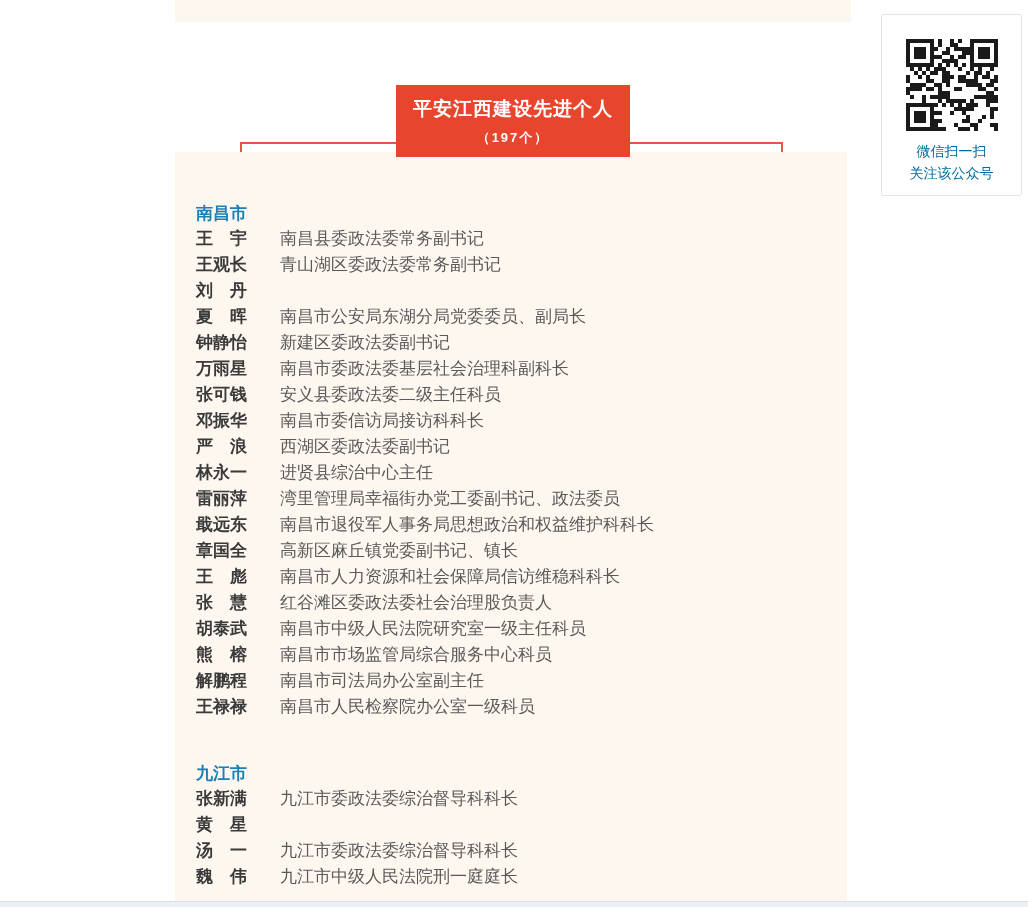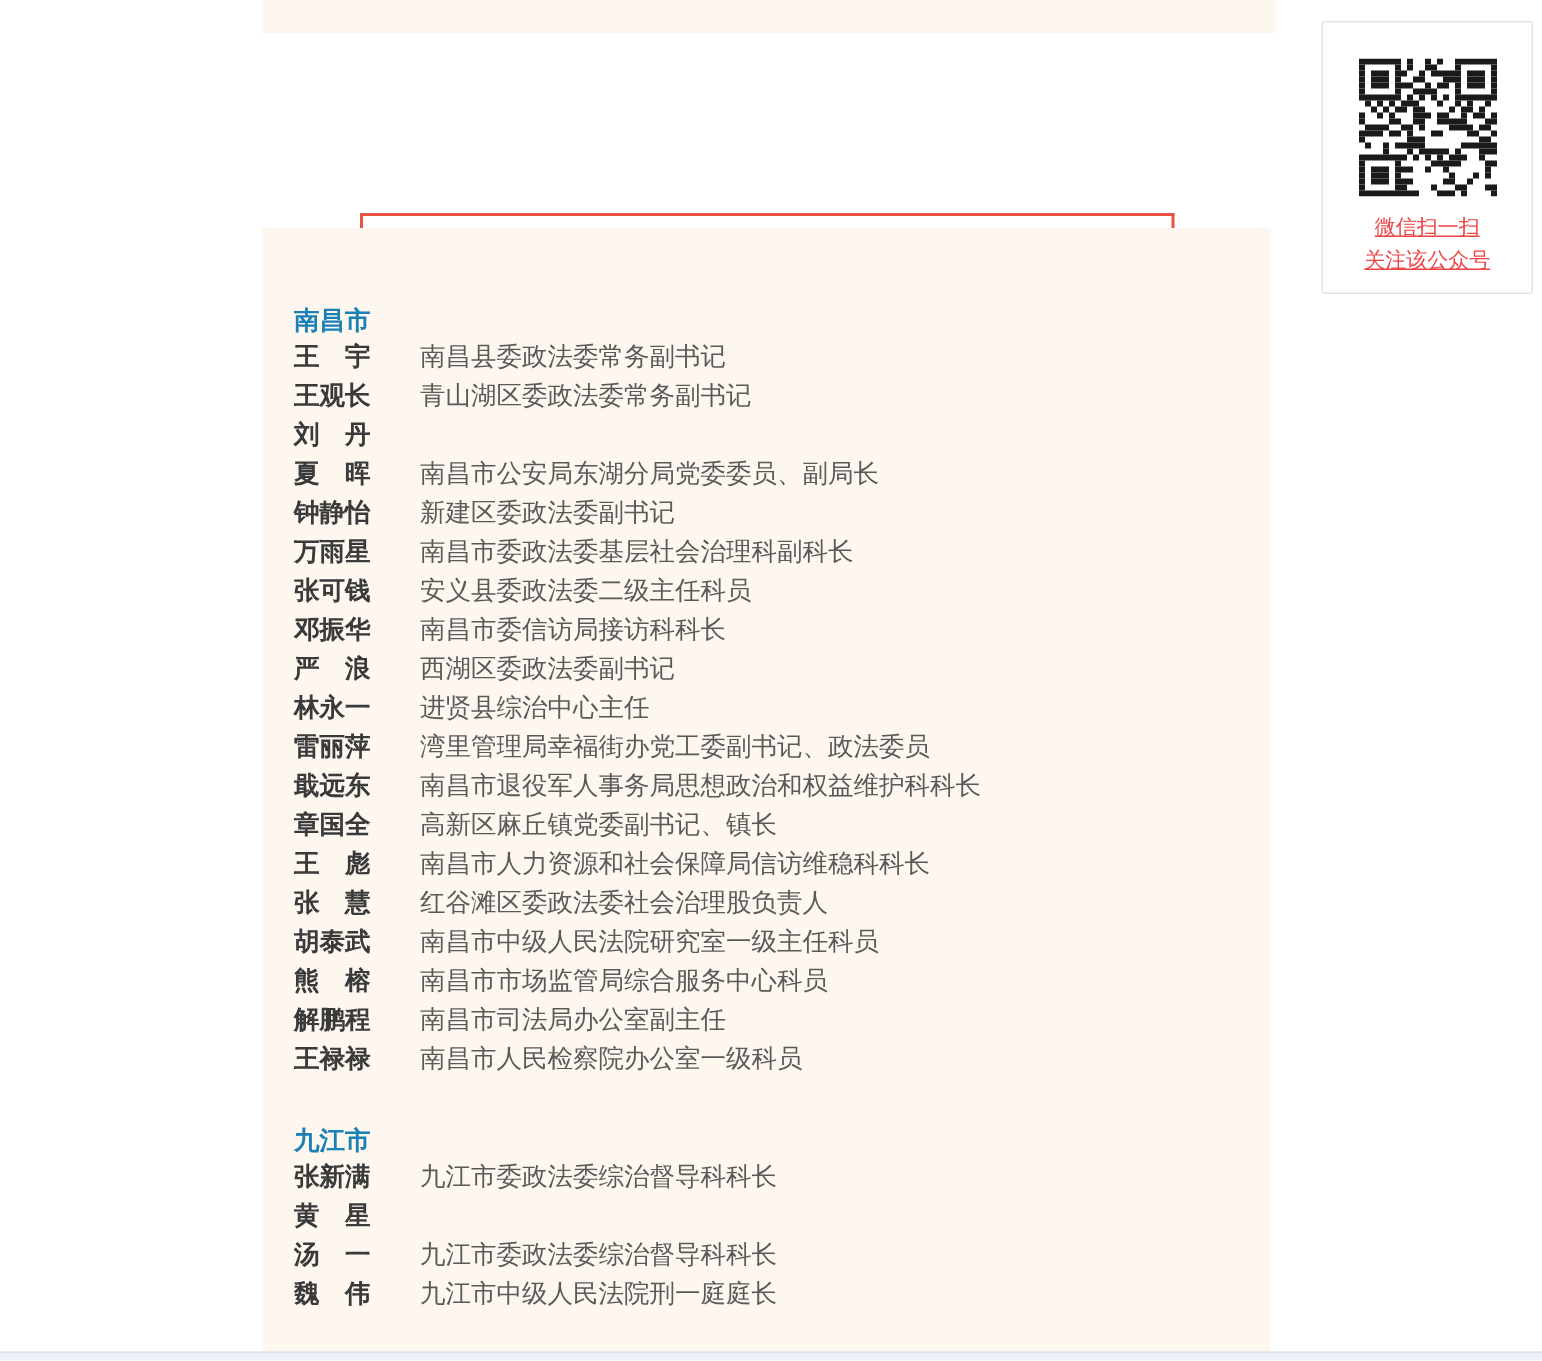--- a/index.html
+++ b/index.html
@@ -18,43 +18,47 @@
             padding-top:11px; color:#ffffff; }
   .banner-title { font-size:19px; font-weight:bold; line-height:26px; letter-spacing:1px; }
   .banner-subtitle { font-size:13px; font-weight:bold; line-height:18px; margin-top:7px;
                      letter-spacing:2px; }
 
   .content { position:absolute; left:175px; top:152px; width:672px; height:750px;
              background:var(--cream,#fdf7ef); padding:49px 0 0 21px; overflow:hidden; z-index:0; }
 
   .city { font-size:17px; font-weight:bold; line-height:26px;
           color:var(--city-blue,#1a80b6); }
-  .section + .section .city { margin-top:27px; }
+  .section + .section .city { margin-top:40px; }
   .row { display:flex; line-height:26px; font-size:17px;font-family:Liberation Mono, monospace; }
   .name { width:84px; flex:0 0 84px; font-weight:bold; color:#3a3a3a; white-space:pre; }
   .title { color:#5a5a5a; }
 
   .qr-card { position:absolute; left:881px; top:14px; width:141px; height:182px;
              background:#ffffff; border:1px solid #e4e4e4; border-radius:2px;
              text-align:center; }
   .qr { display:block; width:92px; height:92px; margin:24px auto 0 auto; }
-  .qr-caption { margin-top:9px; font-size:14px; line-height:22px; color:#ef4444;text-decoration:underline; }
+  .qr-caption { margin-top:9px; font-size:14px; line-height:22px; color:#0369a1; }
 
   .footer-strip { position:absolute; left:0; bottom:0; width:1028px; height:6px;
                   background:var(--footer,#eaf0f6); border-top:1px solid #d8e2ea; }
 </style>
 </head>
 <body>
 
 <div class="page">
 
   <div class="top-strip"></div>
 
   <div class="bracket"></div>
 
+  <div class="banner">
+    <div class="banner-title">平安江西建设先进个人</div>
+    <div class="banner-subtitle">（197个）</div>
+  </div>
 
   <div class="content">
     <div class="sections">
   <section class="section">
     <h3 class="city">南昌市</h3>
 
   <div class="row">
     <span class="name">王　宇</span>
     <span class="title">南昌县委政法委常务副书记</span>
   </div>

